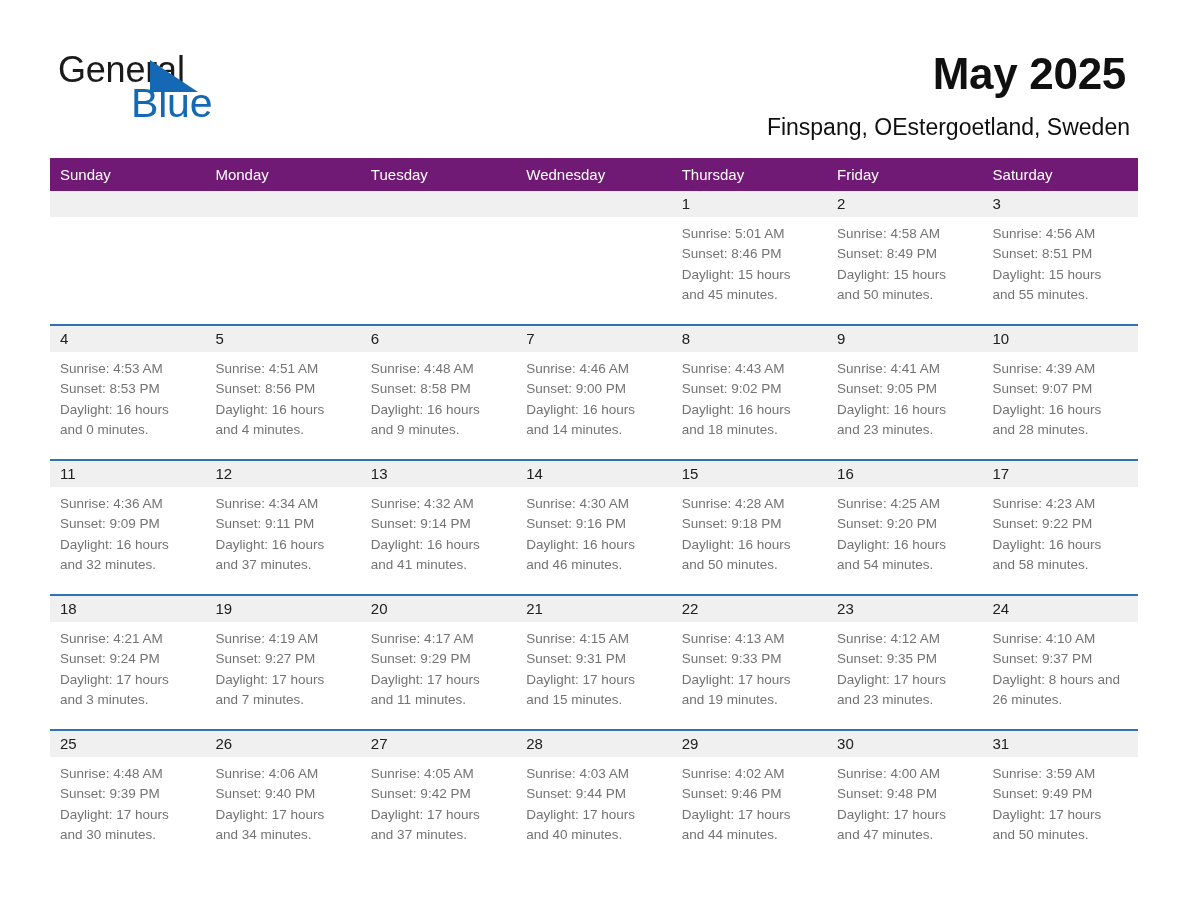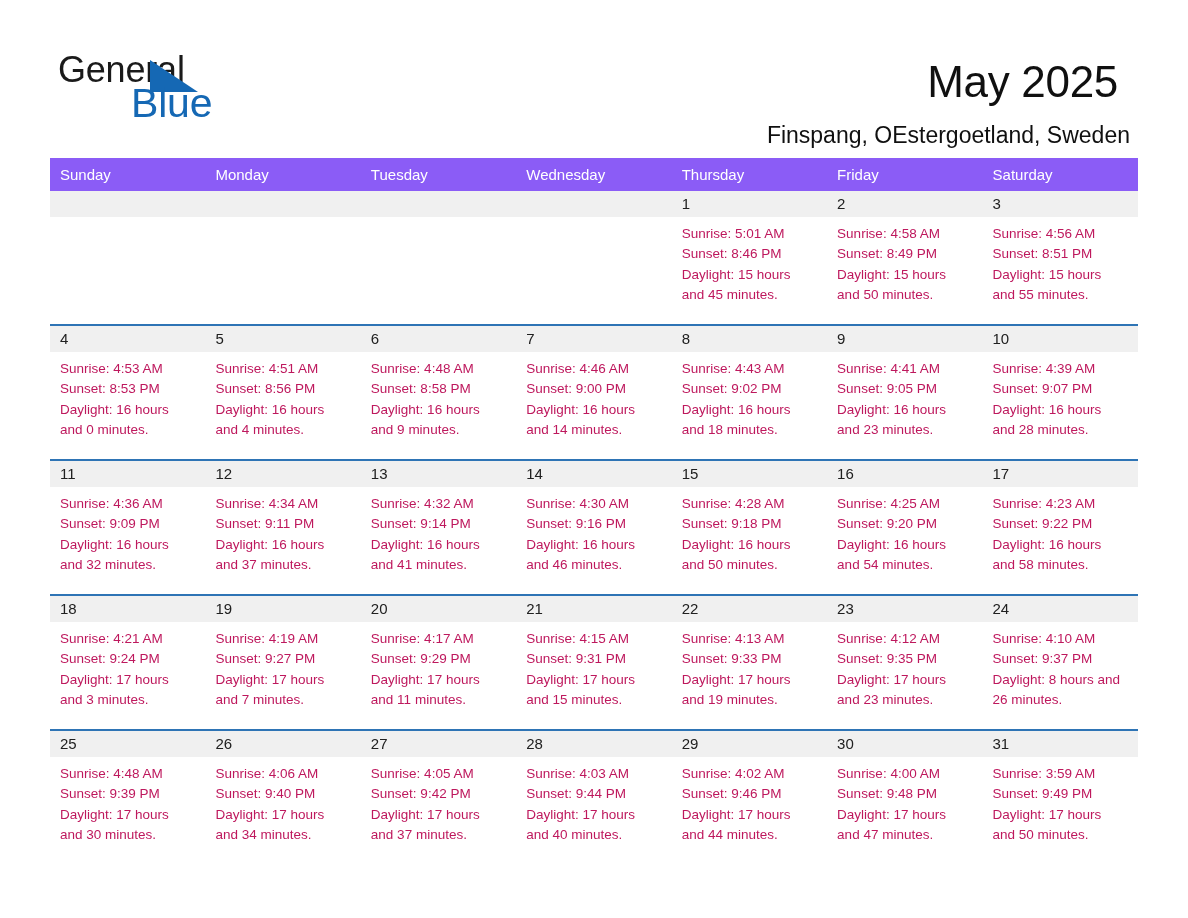--- a/index.html
+++ b/index.html
@@ -67,43 +67,43 @@
   .title-block {
     position: absolute;
     right: 58px;
     top: 44px;
     text-align: right;
   }
   .month-title {
     font-size: 44px;
     line-height: 52px;
     color: #101010;
-    font-weight: normal;
-    margin: 12px;
+    font-weight: bold;
+    margin: 4px;
     letter-spacing: -0.3px;
   }
   .location-title {
     font-size: 23px;
     line-height: 30px;
     color: #101010;
     margin: 12px 0 8px 0;
     font-weight: normal;
   }
 
   
   .calendar {
     position: absolute;
     left: 50px;
     top: 158px;
     width: 1088px;
     border-collapse: collapse;
     table-layout: fixed;
   }
   .calendar th {
-    background: #8b5cf6;
+    background: #701a75;
     color: #ffffff;
     font-size: 15px;
     font-weight: normal;
     text-align: left;
     padding: 7px 0 8px 10px;
     height: 18px;
     box-sizing: content-box;
   }
   .calendar td {
     vertical-align: top;
@@ -130,21 +130,21 @@
     padding-left: 10px;
     box-sizing: border-box;
   }
   .cell-date.empty {
     color: transparent;
   }
   .cell-body {
     padding: 7px 12px 0 10px;
     font-size: 13.5px;
     line-height: 20.4px;
-    color: #be185d;
+    color: #737373;
   }
   .cell-body .line {
     white-space: normal;
   }
   td.blank .cell-date {
     background: #f0f0f0;
   }
 </style>
 </head>
 <body>

